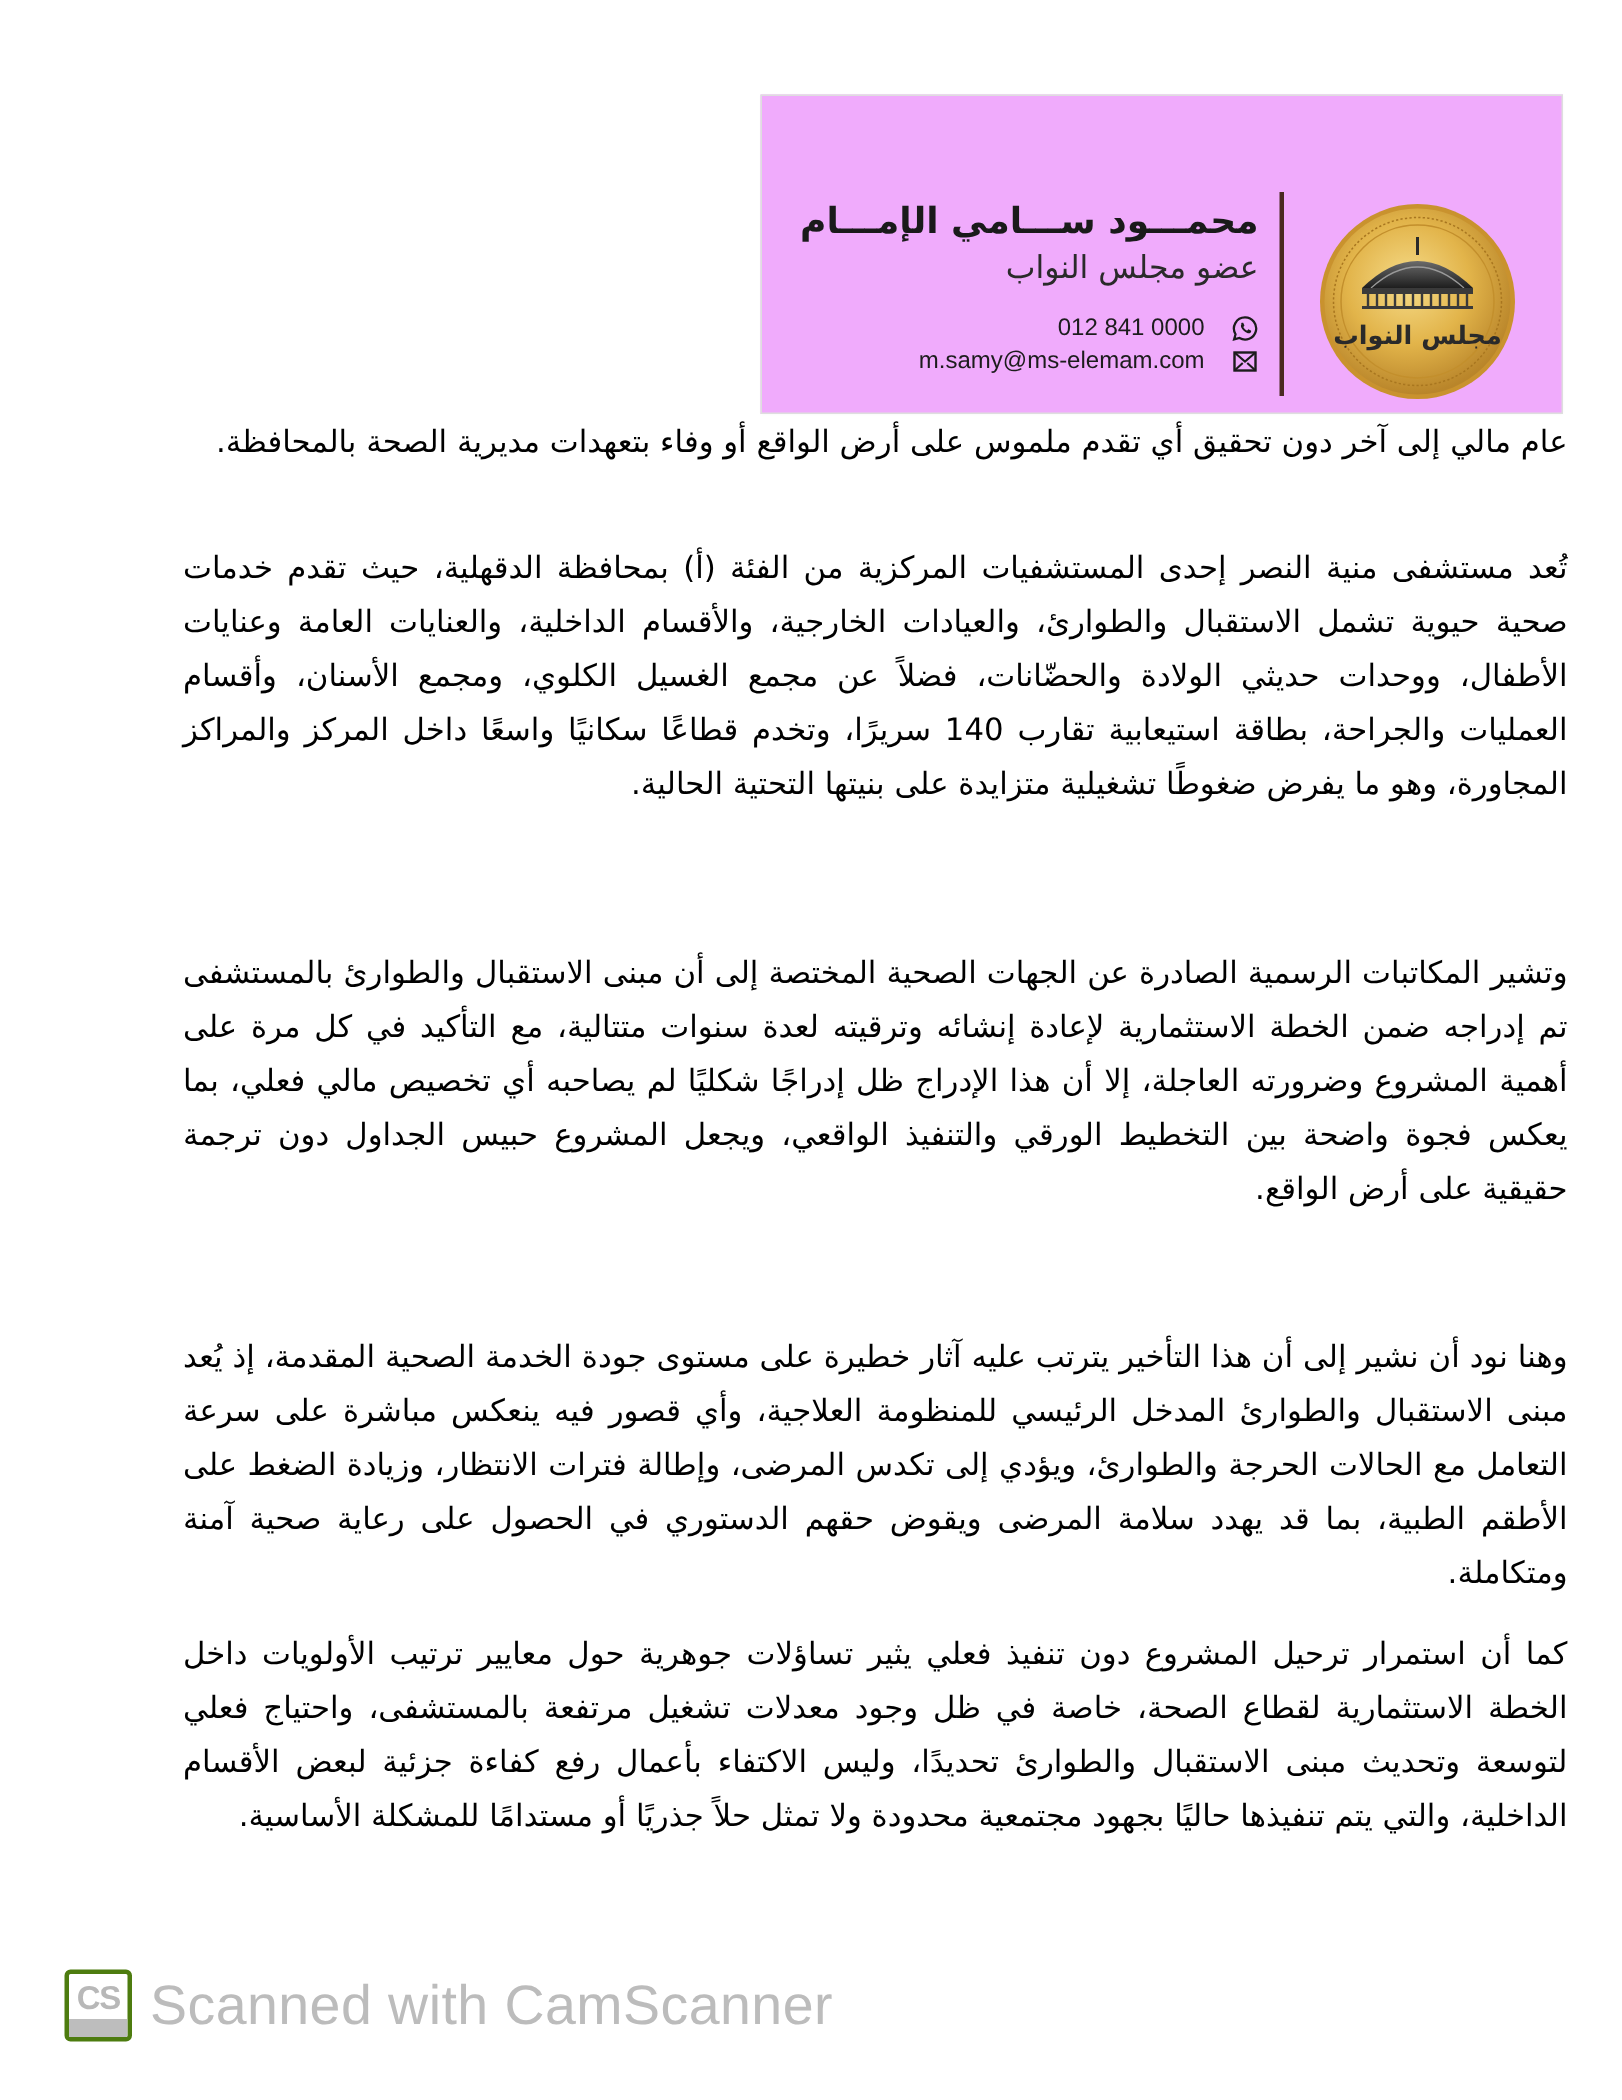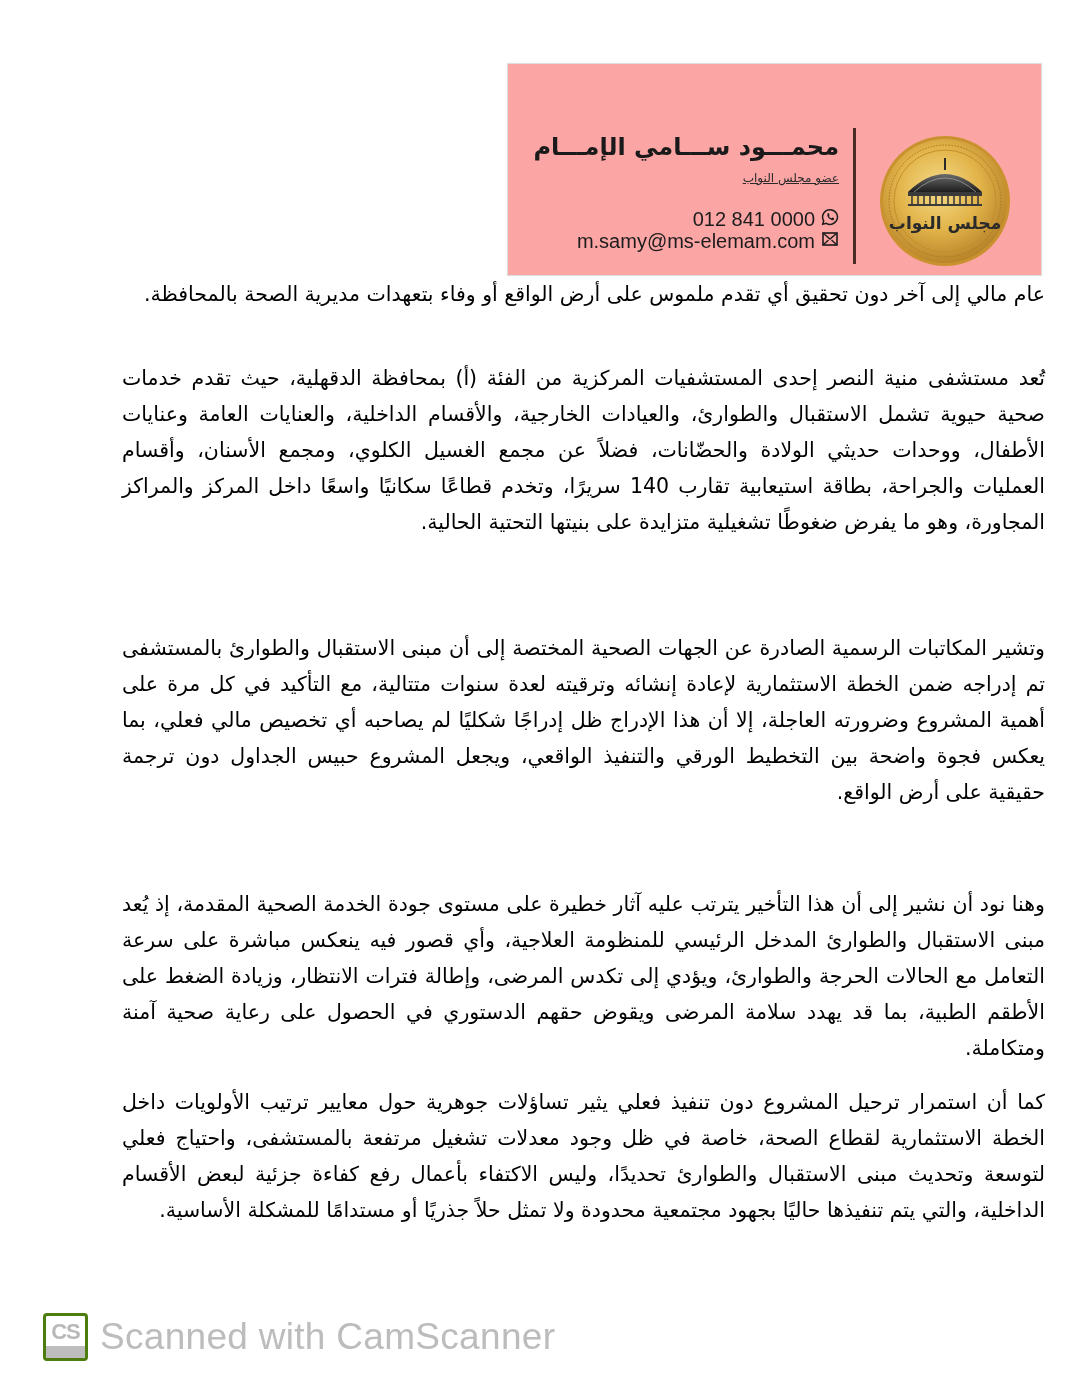--- a/index.html
+++ b/index.html
@@ -15,21 +15,21 @@
       color: #111111;
     }
 
     
     .card {
       position: absolute;
       left: 507px;
       top: 63px;
       width: 535px;
       height: 213px;
-      background: #fca5a5;
+      background: #f0abfc;
       border: 1px solid #dedede;
       box-shadow: 0 0 2px rgba(0,0,0,0.06);
     }
     .card .divider {
       position: absolute;
       left: 345px;
       top: 64px;
       width: 3px;
       height: 136px;
       background: #4a2a22;
@@ -45,37 +45,37 @@
     .card .name {
       font-family: "DejaVu Sans", sans-serif;
       font-weight: bold;
       font-size: 24px;
       letter-spacing: 0.5px;
       color: #1a1a1a;
       line-height: 30px;
       white-space: nowrap;
     }
     .card .role {
-      font-size: 12px;
+      font-size: 21px;
       color: #2a2a2a;
       margin-top: 4px;
       line-height: 24px;
       white-space: nowrap;
-      text-decoration: underline;
     }
     .card .contact {
       direction: ltr;
       display: flex;
       justify-content: flex-end;
-      align-items: flex-start;
+      align-items: center;
       font-family: "Liberation Sans", sans-serif;
-      font-size: 20px;
+      font-size: 16px;
       color: #1c1c1c;
       line-height: 22px;
       white-space: nowrap;
+      gap: 12px;
     }
     .card .contact.phone { margin-top: 18px; }
     .card .contact .ico {
       display: inline-flex;
       width: 18px; height: 18px;
       margin-left: 6px;
       align-items: center;
       justify-content: center;
     }
     .card .logo {

